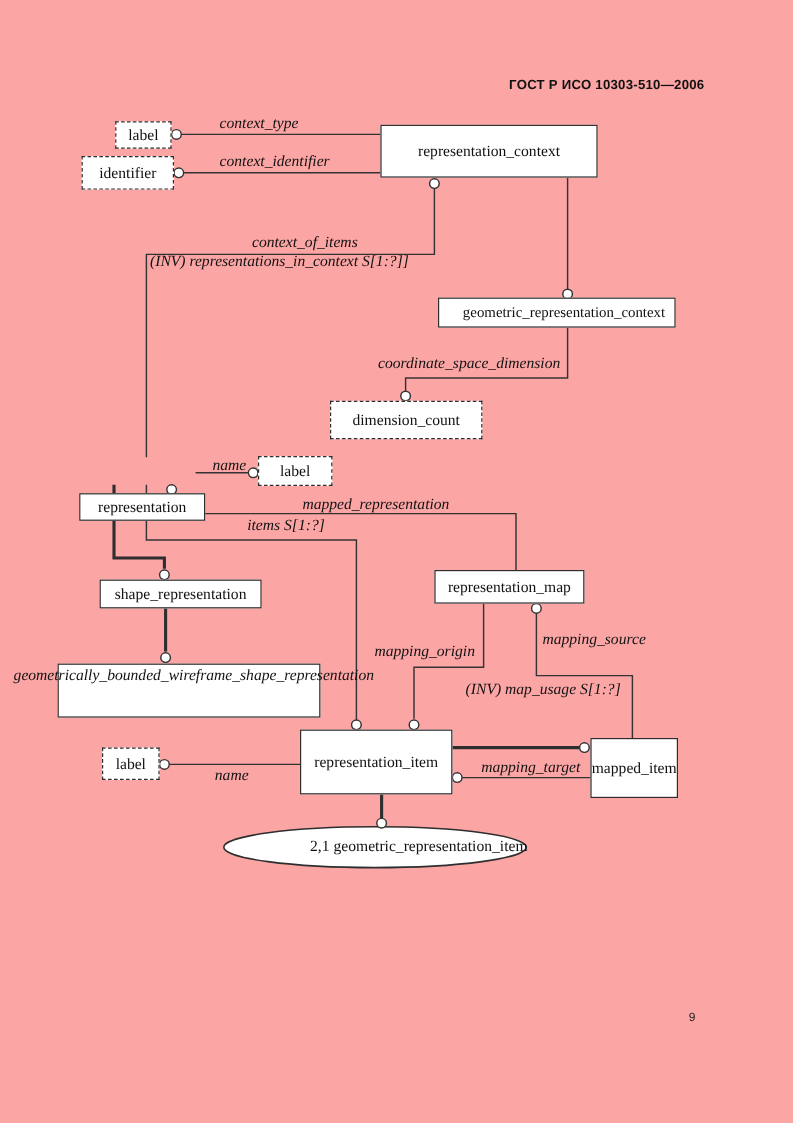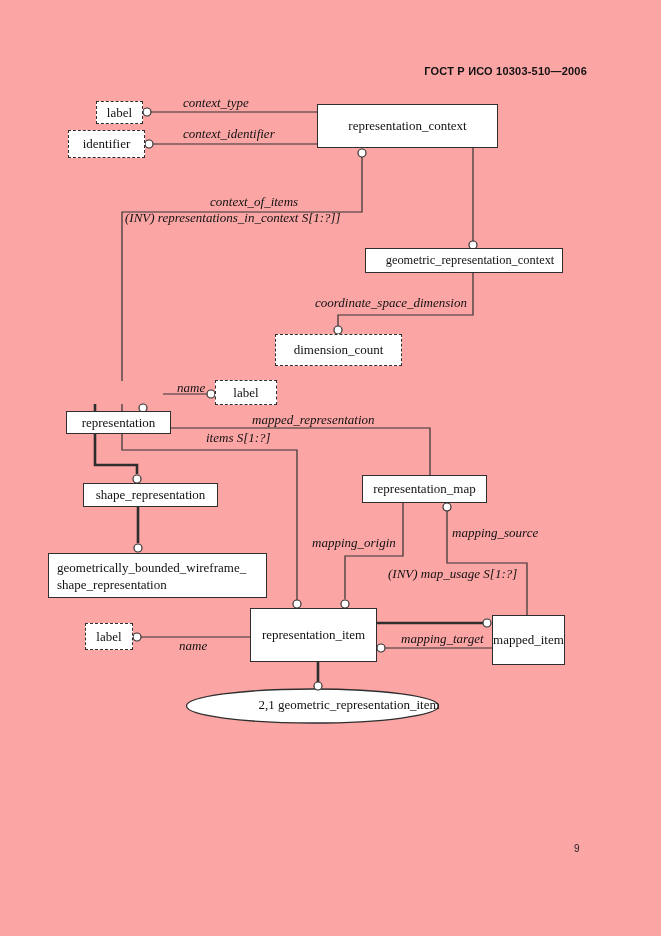--- a/index.html
+++ b/index.html
@@ -4,22 +4,22 @@
 <style>
   html,body{margin:0;padding:0;background:#e8e8e8;}
   .page{position:relative;width:661px;height:936px;background:#fca5a5;overflow:hidden;
         font-family:"Liberation Serif","DejaVu Serif",serif;color:#111;}
   .hdr{position:absolute;top:65px;right:74px;font-family:"Liberation Sans","DejaVu Sans",sans-serif;
        font-size:11px;font-weight:bold;letter-spacing:.2px;white-space:nowrap;}
   svg.wires{position:absolute;left:0;top:0;pointer-events:none;}
   .box{position:absolute;border:1.2px solid #2e2e2e;background:#fff;display:flex;
        align-items:center;justify-content:center;font-size:13px;white-space:nowrap;box-sizing:border-box;}
   .box.dashed{border:1.3px dashed #2e2e2e;}
-  .box.multiline{flex-direction:column;align-items:flex-start;justify-content:center;
-       padding-left:8px;line-height:17px;}
+  .box.multiline{flex-direction:row;align-items:flex-start;justify-content:center;
+       padding-left:8px;line-height:17px;font-style:italic;}
   .rlabel{position:absolute;font-size:13px;white-space:nowrap;background:transparent;font-style:italic;}
   .ovaltext{position:absolute;left:187px;top:697px;width:252px;text-align:center;font-size:13px;white-space:nowrap;margin-left:36px;}
   .caption{position:absolute;left:108px;top:740px;font-family:"Liberation Sans","DejaVu Sans",sans-serif;
        font-size:9.5px;color:#222;white-space:nowrap;}
   .caption .b{font-weight:bold;}
   .pagenum{position:absolute;left:574px;top:843px;font-family:"Liberation Sans","DejaVu Sans",sans-serif;
        font-size:10px;color:#222;}
 </style>
 </head>
 <body>

